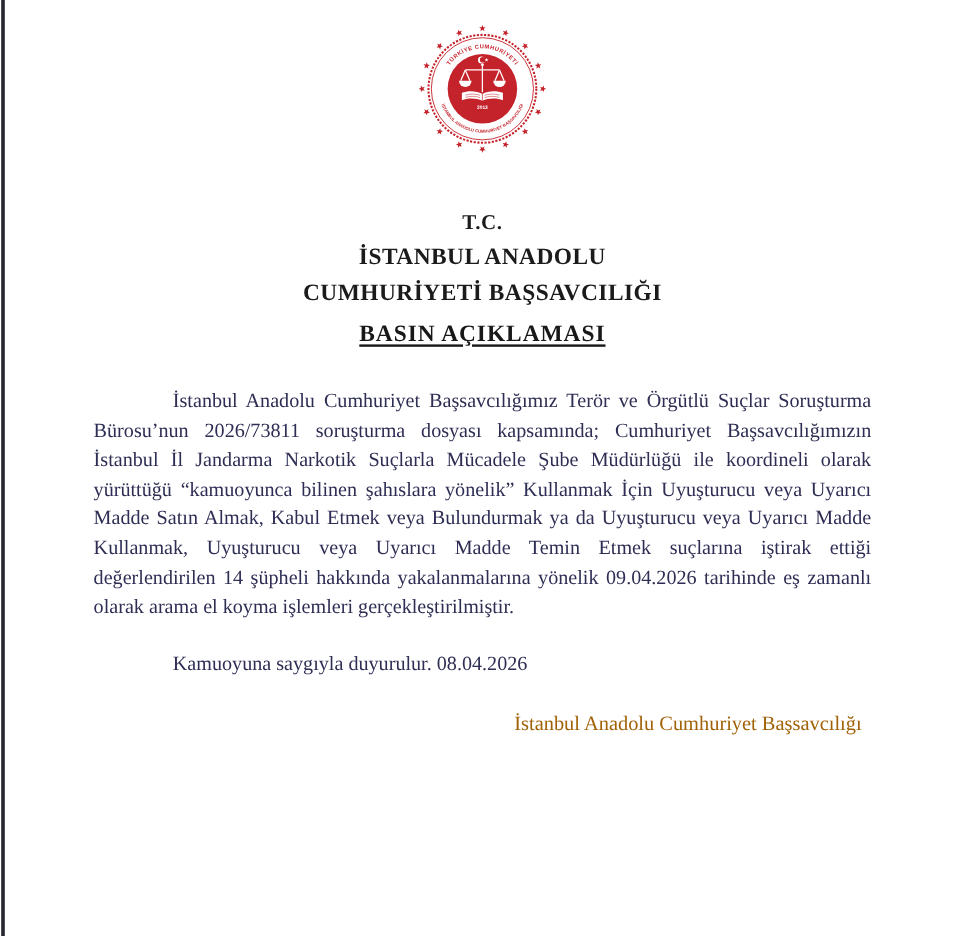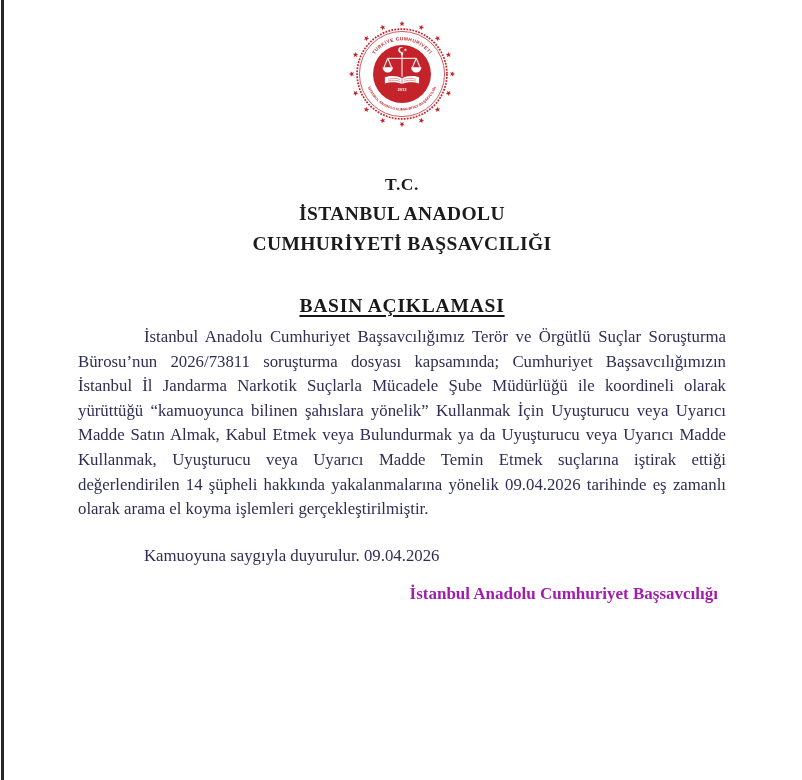--- a/index.html
+++ b/index.html
@@ -24,48 +24,48 @@
   .header {
     margin-top: 34px;
     text-align: center;
     color: #1b1b1b;
     font-weight: bold;
     line-height: 30px;
   }
   .header .line1 { font-size: 17.5px; letter-spacing: 0.5px; }
   .header .line2, .header .line3 { font-size: 19.5px; letter-spacing: 0.4px; }
   .title {
-    margin-top: 36px;
+    margin-top: 8px;
     text-align: center;
     font-size: 19.5px;
     font-weight: bold;
     color: #181818;
     letter-spacing: 0.8px;
   }
   .title span {
     text-decoration: underline;
     text-underline-offset: 3px;
     text-decoration-thickness: 2px;
   }
-  .body-text { margin-top: 8px; }
+  .body-text { margin-top: 32px; }
   .body-text p {
     margin: 0 0 22px 0;
     font-size: 16.8px;
     line-height: 24.6px;
     color: #2e2e55;
     text-align: justify;
     text-indent: 66px;
   }
   .body-text p.closing { text-align: left; margin-bottom: 0; }
   .signature {
-    margin-top: 16px;
+    margin-top: 28px;
     text-align: right;
     font-size: 17px;
-    font-weight: bold;
-    color: #a21caf;
+    font-weight: normal;
+    color: #a16207;
     padding-right: 8px;
   }
   .seal-ring-text { font-family: "Liberation Sans", sans-serif; font-weight: bold; }
 </style>
 </head>
 <body>
 
 <div class="edge-strip"></div>
 
 <div class="page">
@@ -142,18 +142,18 @@
     <div class="line2">İSTANBUL ANADOLU</div>
     <div class="line3">CUMHURİYETİ BAŞSAVCILIĞI</div>
   </div>
 
   <div class="title">
     <span>BASIN AÇIKLAMASI</span>
   </div>
 
   <div class="body-text">
     <p>İstanbul Anadolu Cumhuriyet Başsavcılığımız Terör ve Örgütlü Suçlar Soruşturma Bürosu’nun 2026/73811 soruşturma dosyası kapsamında; Cumhuriyet Başsavcılığımızın İstanbul İl Jandarma Narkotik Suçlarla Mücadele Şube Müdürlüğü ile koordineli olarak yürüttüğü “kamuoyunca bilinen şahıslara yönelik” Kullanmak İçin Uyuşturucu veya Uyarıcı Madde Satın Almak, Kabul Etmek veya Bulundurmak ya da Uyuşturucu veya Uyarıcı Madde Kullanmak, Uyuşturucu veya Uyarıcı Madde Temin Etmek suçlarına iştirak ettiği değerlendirilen 14 şüpheli hakkında yakalanmalarına yönelik 09.04.2026 tarihinde eş zamanlı olarak arama el koyma işlemleri gerçekleştirilmiştir.</p>
-    <p class="closing">Kamuoyuna saygıyla duyurulur. 09.04.2026</p>
+    <p class="closing">Kamuoyuna saygıyla duyurulur. 08.04.2026</p>
   </div>
 
   <div class="signature">İstanbul Anadolu Cumhuriyet Başsavcılığı</div>
 
 </div>
 
 </body></html>

